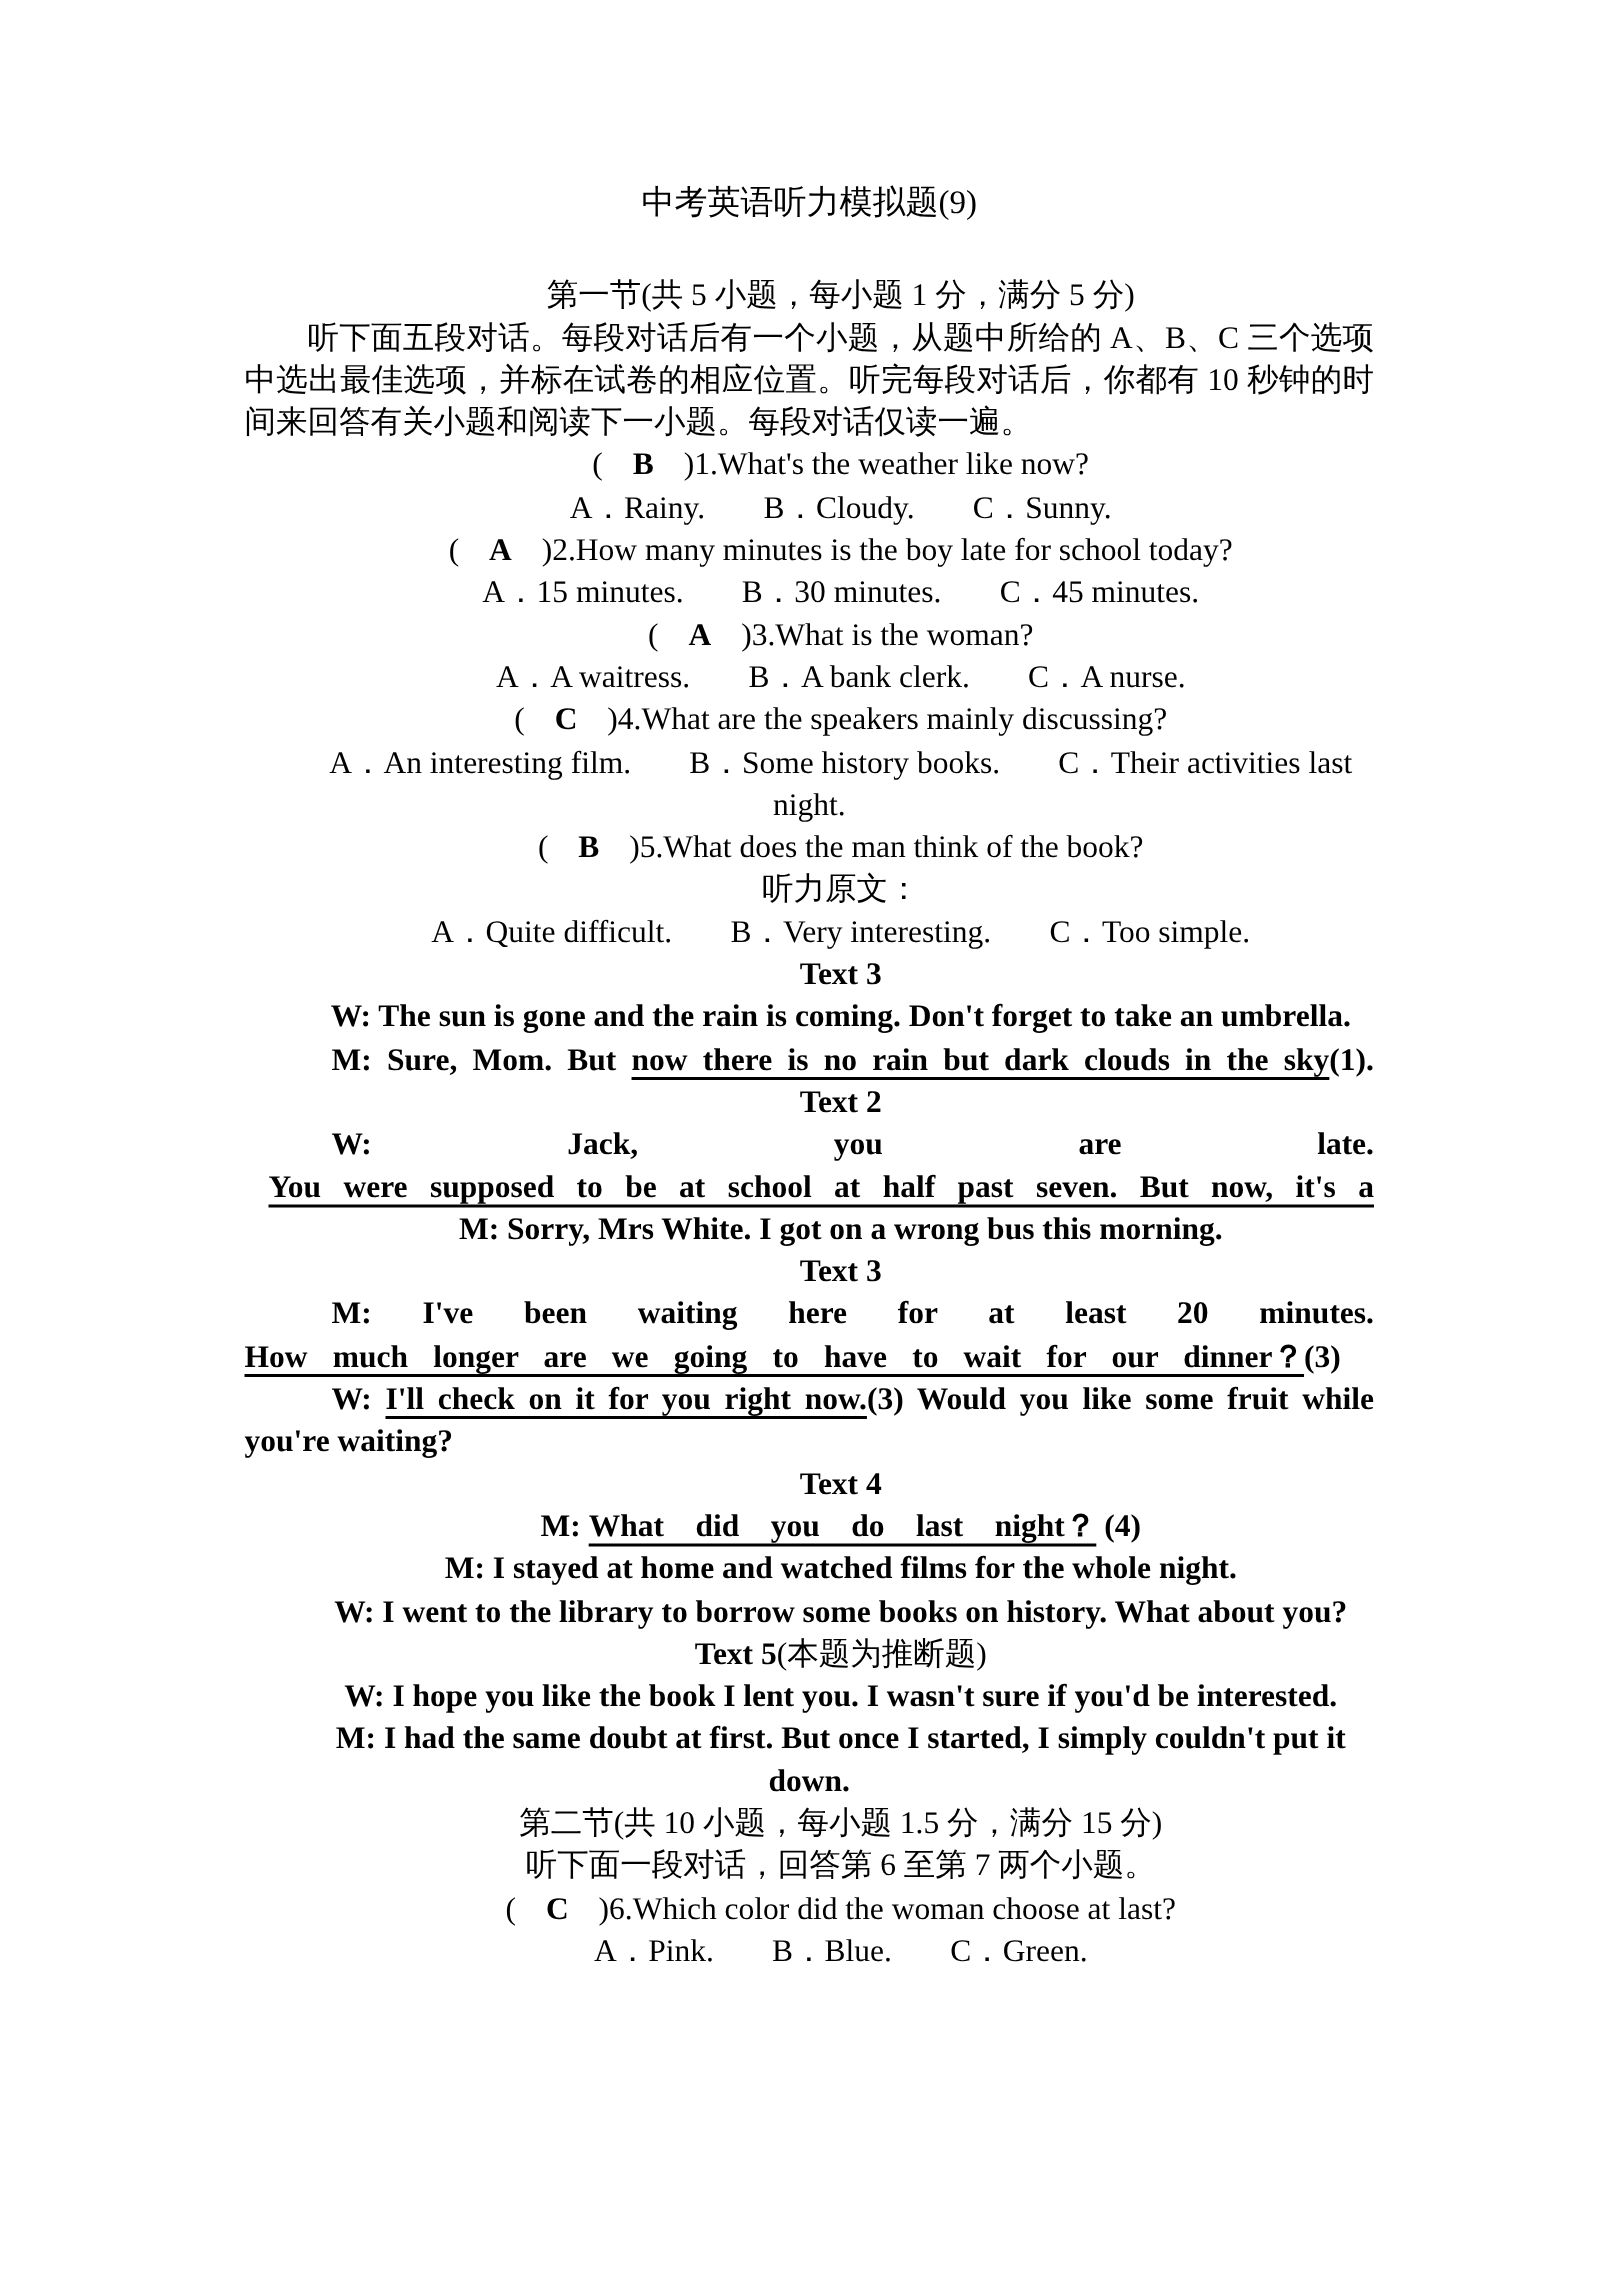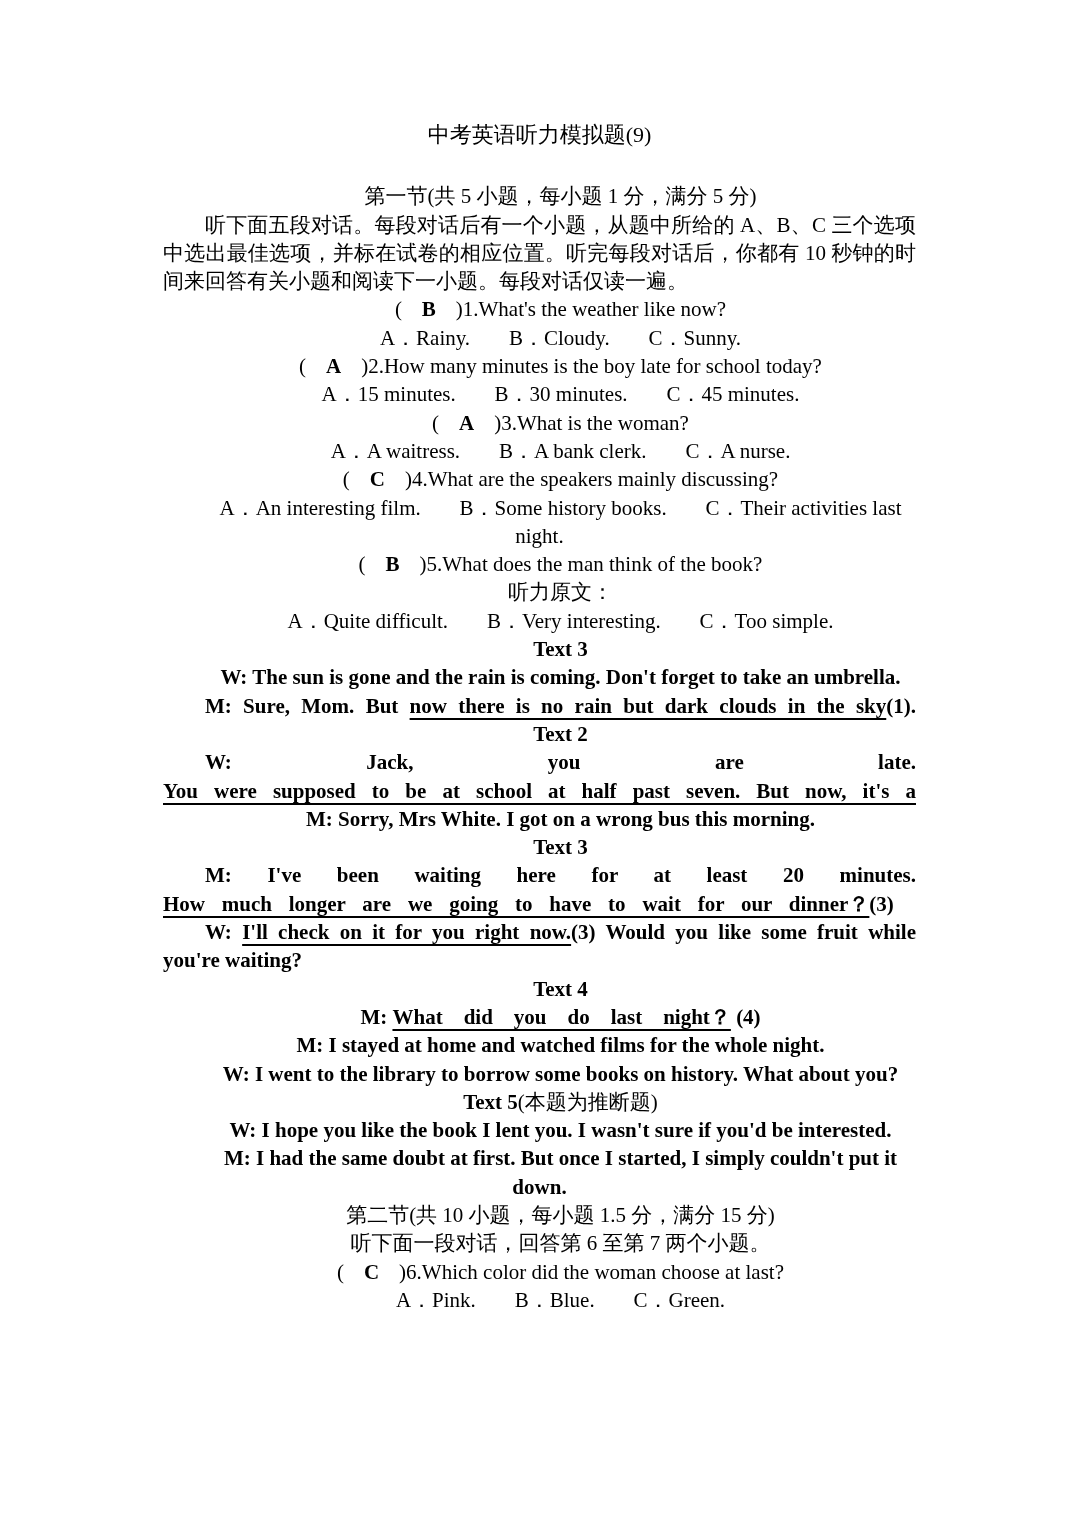--- a/index.html
+++ b/index.html
@@ -17,21 +17,21 @@
   }
   .title{text-align:center;font-size:22px;margin-bottom:33px;}
   .line{margin:0;}
   .ind{text-indent:2em;text-align:center;}
   .para{margin:0;text-align:justify;text-indent:2em;}
   .bold{font-weight:bold;}
   .ans{font-weight:bold;padding:0 .95em;}
   .opt{margin-right:1.85em;}
   .opt:last-child{margin-right:0;}
   .u{text-decoration:underline;text-decoration-thickness:1.5px;text-underline-offset:5px;}
-  .spread{text-align:justify;text-align-last:justify;}
+  .spread{text-align:justify;text-align-last:justify;margin-left:16px;}
   .ws{word-spacing:.55em;}
   .ws-lg{word-spacing:.75em;margin-top:33px;}
   .normal-weight{font-weight:normal;}
 </style>
 </head>
 <body>
 
 <div class="page">
 
   <div class="title">中考英语听力模拟题(9)</div>

